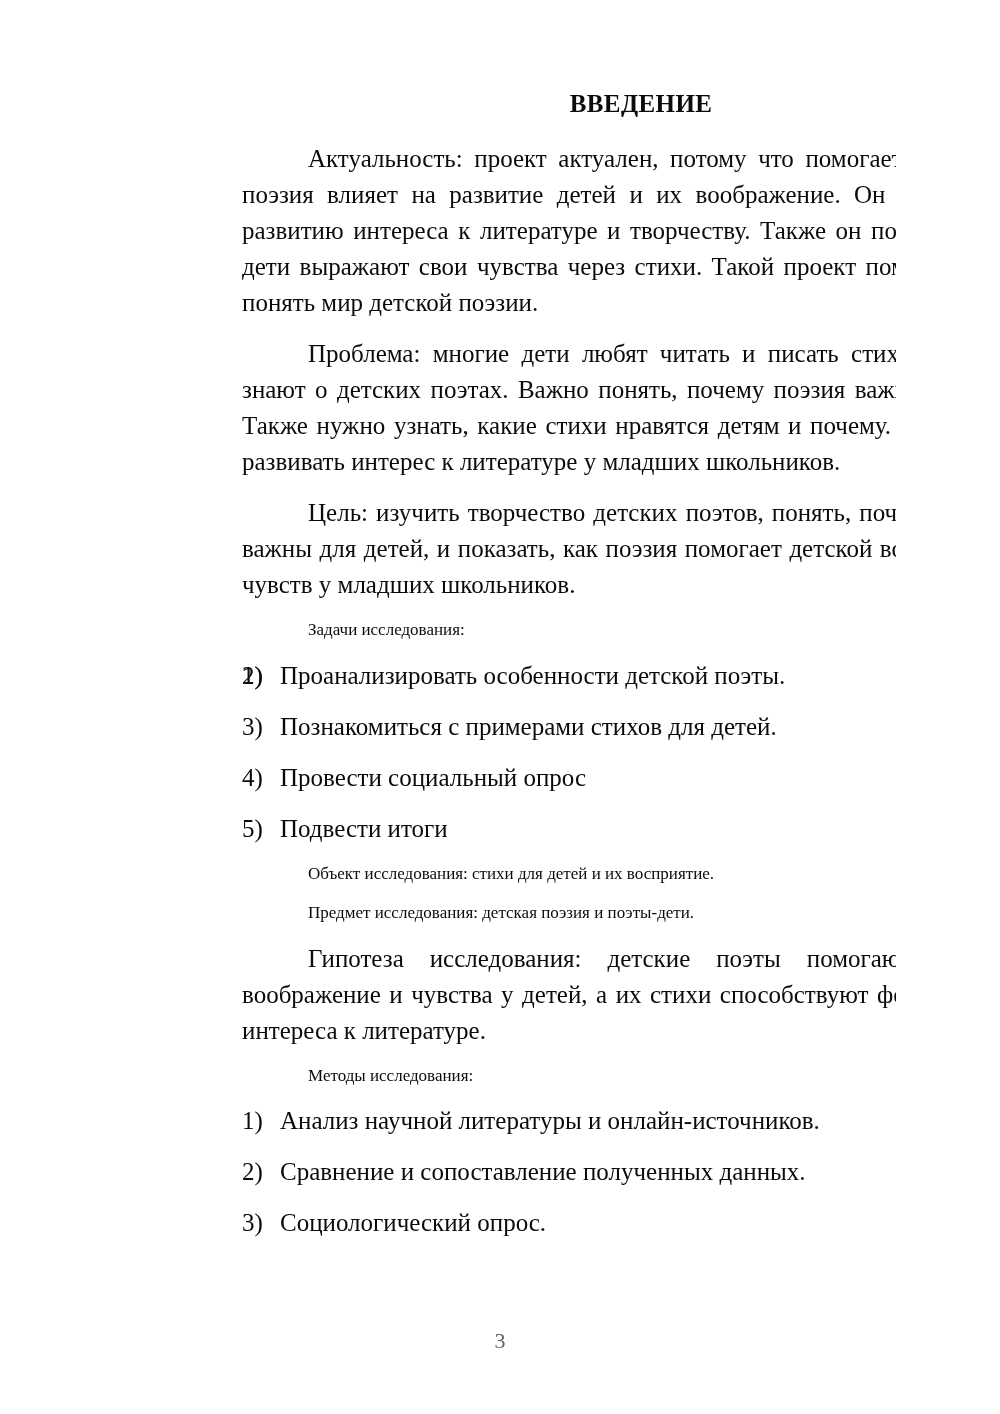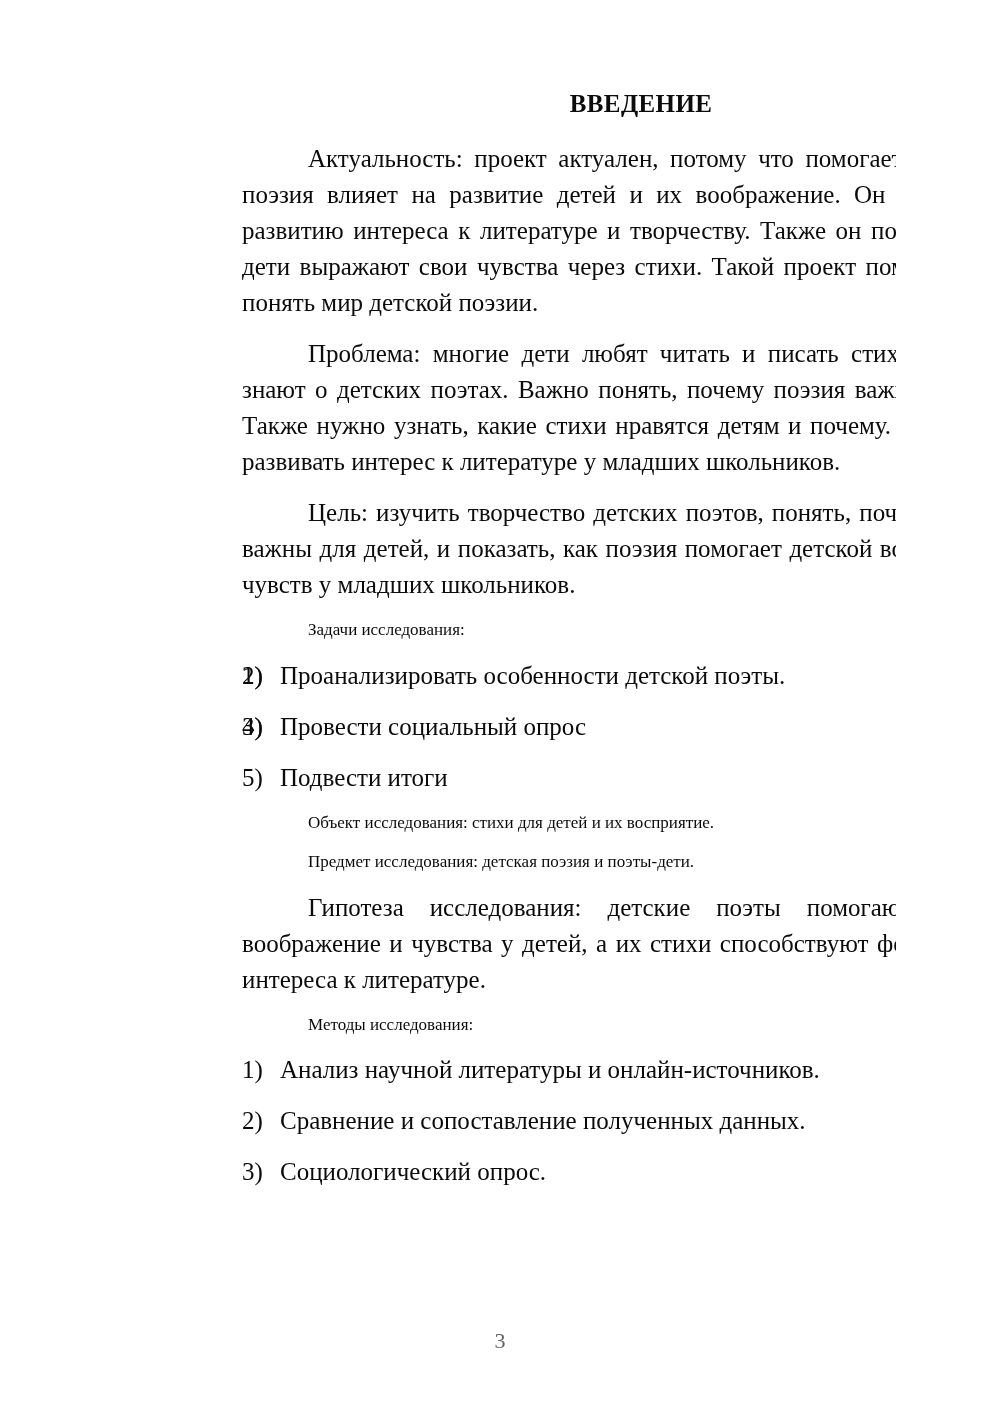--- a/index.html
+++ b/index.html
@@ -99,21 +99,21 @@
     <p class="label-line">Задачи исследования:</p>
 
     <ul class="list">
       <li class="list-item">
         <span class="marker">1)</span>
       </li>
       <li class="list-item">
         <span class="marker">2)</span><span>Проанализировать особенности детской поэты.</span>
       </li>
       <li class="list-item">
-        <span class="marker">3)</span>
+        <span class="marker">3)</span><span>Познакомиться с примерами стихов для детей.</span>
       </li>
       <li class="list-item">
         <span class="marker">4)</span><span>Провести социальный опрос</span>
       </li>
       <li class="list-item">
         <span class="marker">5)</span><span>Подвести итоги</span>
       </li>
     </ul>
 
     <p class="label-line">Объект исследования: стихи для детей и их восприятие.</p>

